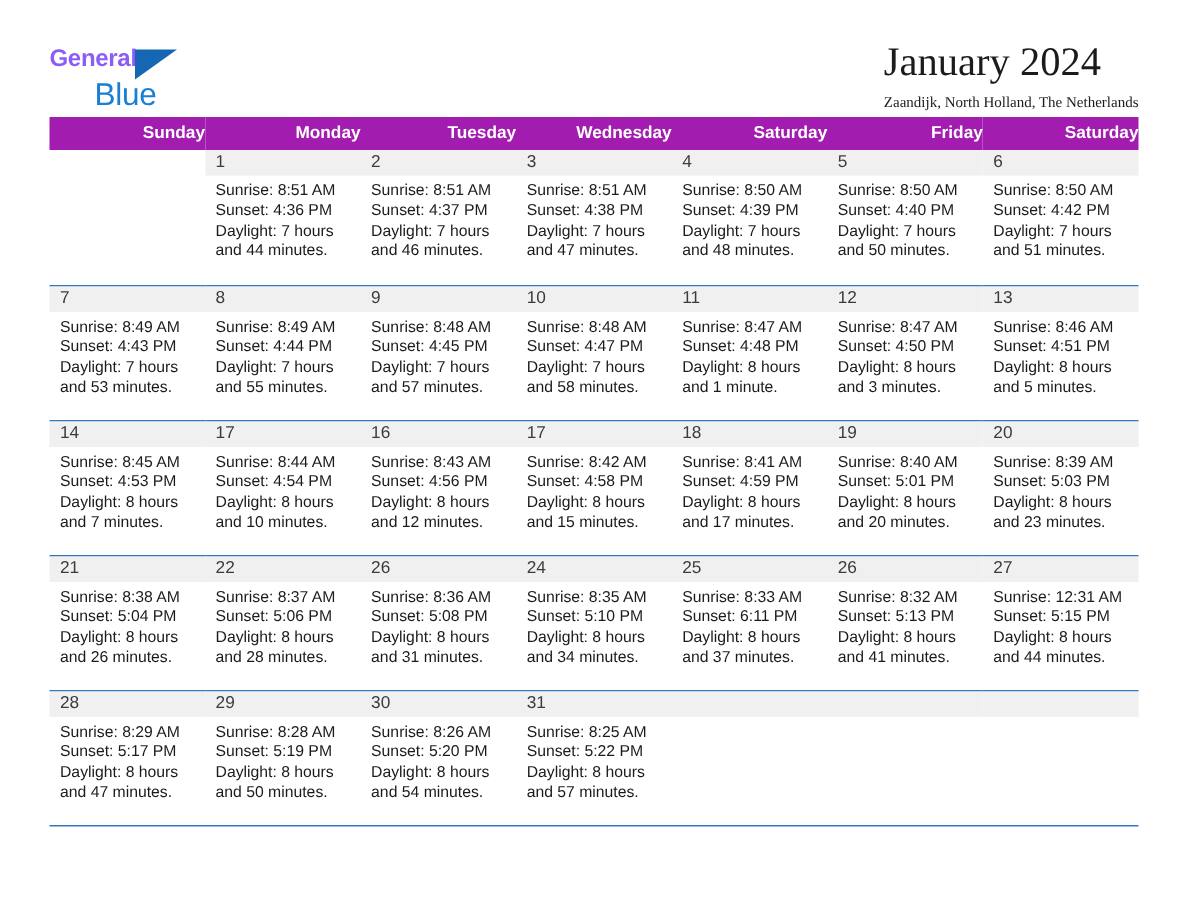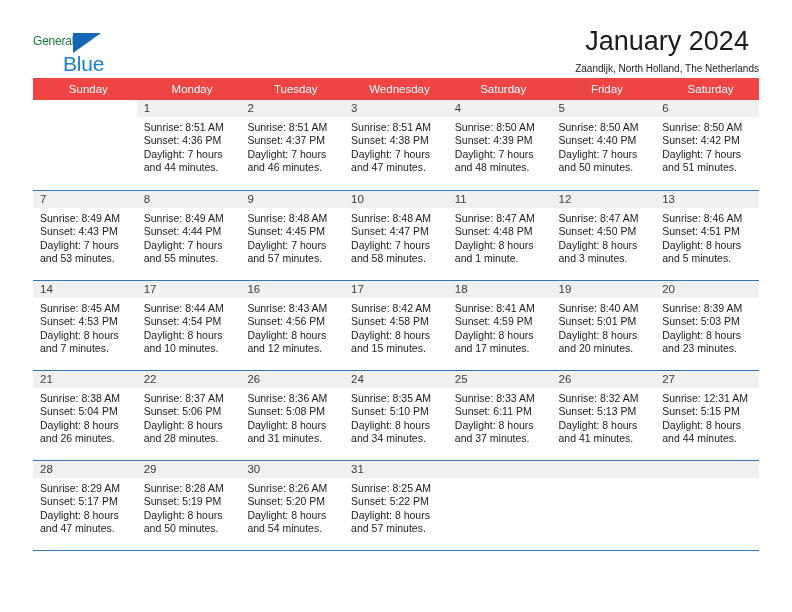--- a/index.html
+++ b/index.html
@@ -31,47 +31,49 @@
     height: 78px;
   }
   .logo {
     position: relative;
     width: 120px;
     padding-top: 6px;
     line-height: 1;
     user-select: none;
   }
   .logo-row1 {
-    font-size: 12px;
-    color: #15803d;
+    font-size: 16px;
+    color: #8b5cf6;
     letter-spacing: -0.2px;
     position: relative;
     display: inline-block;
+    font-weight: bold;
   }
   .logo-tri {
     display: inline-block;
     width: 0;
     height: 0;
     border-left: 28px solid #1567b4;
     border-bottom: 20px solid transparent;
     vertical-align: top;
     position: relative;
     top: 1px;
     margin-left: -1px;
   }
   .logo-row2 {
     font-size: 21px;
     color: #1a7fd4;
     margin-top: 1px;
     margin-left: 30px;
     letter-spacing: -0.2px;
   }
   .titlebox {
-    text-align: center;
+    text-align: left;
     padding-top: 0px;
+    font-family: Liberation Serif, serif;
   }
   .cal-title {
     font-size: 27px;
     color: #1b1b1b;
     line-height: 1.12;
     font-weight: normal;
     margin: 0;
     white-space: nowrap;
   }
   .cal-subtitle {
@@ -81,25 +83,25 @@
     white-space: nowrap;
   }
 
   
   .calendar {
     width: 726px;
     border-collapse: collapse;
     table-layout: fixed;
   }
   .calendar th {
-    background: #ef4444;
+    background: #a21caf;
     color: #ffffff;
     font-size: 11.5px;
-    font-weight: normal;
-    text-align: center;
+    font-weight: bold;
+    text-align: right;
     padding: 5px 0 5px 7px;
     height: 21px;
     border: none;
   }
   .calendar td {
     vertical-align: top;
     padding: 0;
     border: none;
     height: 90px;
     width: 103.7px;

